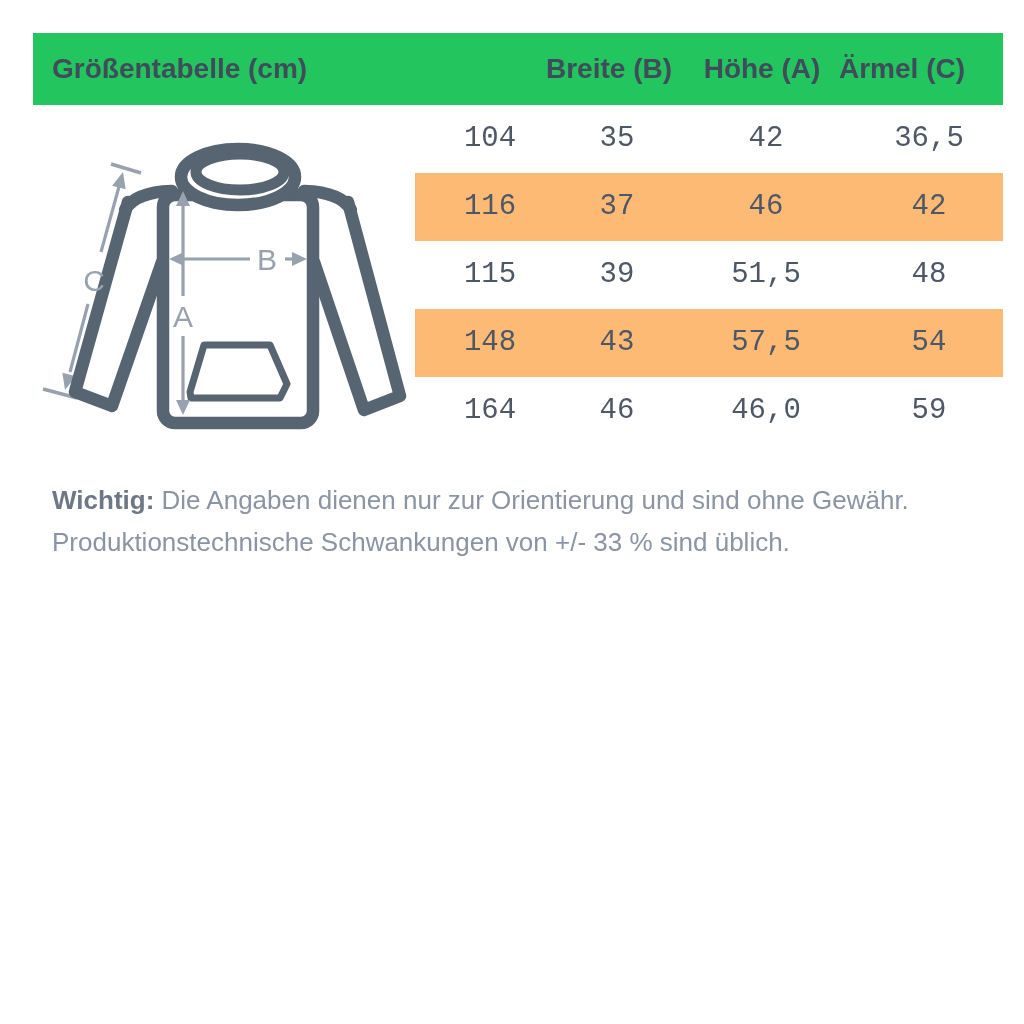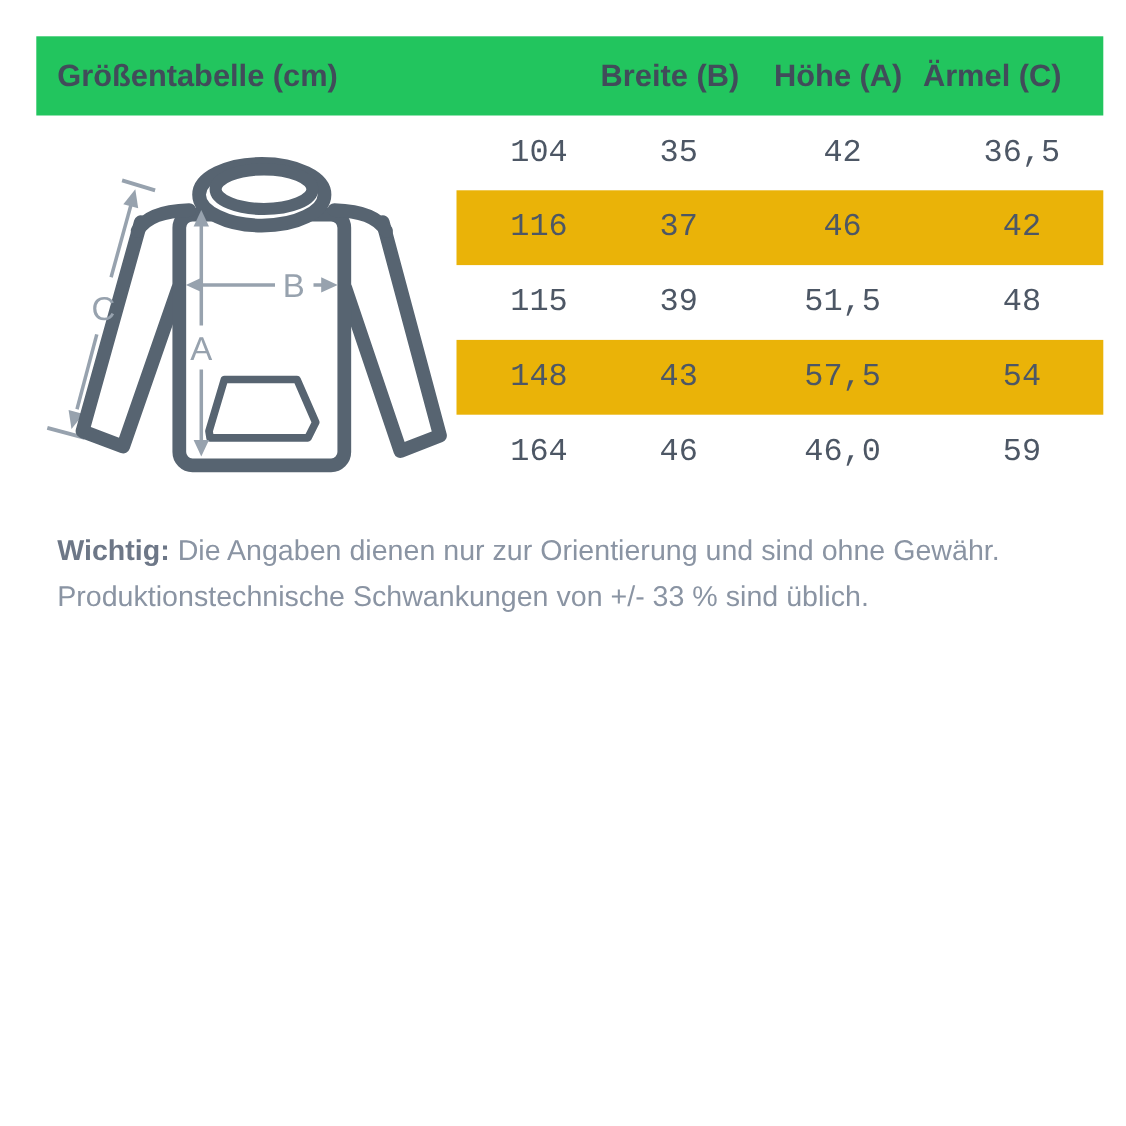--- a/index.html
+++ b/index.html
@@ -9,21 +9,21 @@
   }
   
   .header-band{position:absolute;left:33px;top:33px;width:970px;height:72px;background:#22c55e;}
   .table-title{position:absolute;left:19px;top:0;height:72px;line-height:72px;
     font-size:28px;font-weight:bold;color:#414c5a;white-space:nowrap;}
   .hcol{position:absolute;top:0;height:72px;line-height:72px;font-size:28px;font-weight:bold;
     color:#414c5a;transform:translateX(-50%);white-space:nowrap;}
   .hc0{left:576px;} .hc1{left:729px;} .hc2{left:869px;}
   
   .row{position:absolute;left:415px;width:588px;height:68px;}
-  .row.alt{background:#eab308;}
+  .row.alt{background:#fdba74;}
   .r0{top:105px;} .r1{top:173px;} .r2{top:241px;} .r3{top:309px;} .r4{top:377px;}
   .cell{position:absolute;top:0;height:68px;line-height:68px;font-size:29px;color:#4d5765;
     transform:translateX(-50%);white-space:nowrap;font-family:Liberation Mono, monospace;}
   .cc0{left:75px;} .cc1{left:202px;text-align:right;} .cc2{left:351px;} .cc3{left:491px;margin-left:23px;}
   
   .diagram{position:absolute;left:40px;top:118px;width:380px;height:330px;}
   
   .note{position:absolute;left:52px;top:479px;width:930px;font-size:26px;line-height:42px;
     color:#8a94a3;}
   .note b{color:#6d7787;}

